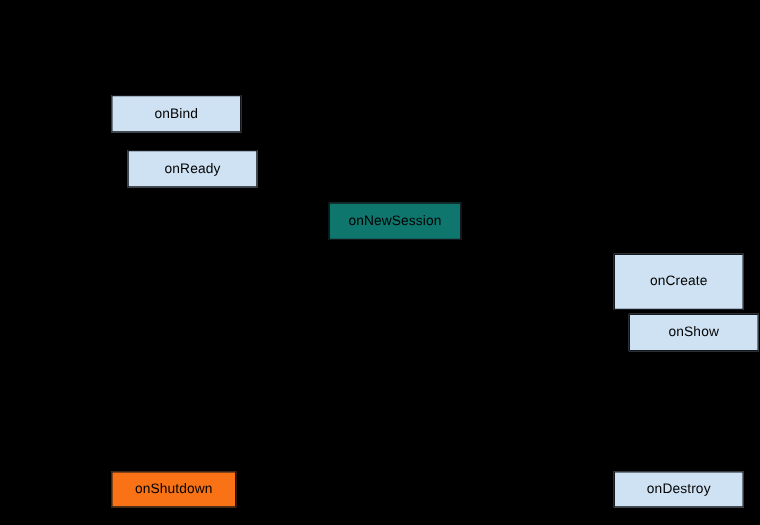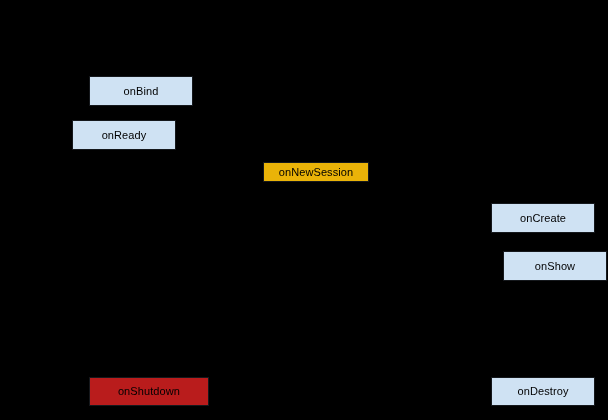--- a/index.html
+++ b/index.html
@@ -32,31 +32,31 @@
     letter-spacing: 0.1px;
   }
 </style>
 </head>
 <body>
 
 <div class="canvas" id="canvas" style="background: rgb(0, 0, 0);">
     <div class="node" style="left: 89px; top: 76px; width: 104px; height: 30px; background: rgb(207, 226, 243); border-color: rgb(21, 24, 28);">
     <span class="node-label" style="color: rgb(0, 0, 0);">onBind</span>
   </div>
-    <div class="node" style="left: 72px; top: 120px; width: 104px; height: 30px; background: rgb(207, 226, 243); border-color: rgb(21, 24, 28);">
+    <div class="node" style="left: 102px; top: 120px; width: 104px; height: 30px; background: rgb(207, 226, 243); border-color: rgb(21, 24, 28);">
     <span class="node-label" style="color: rgb(0, 0, 0);">onReady</span>
   </div>
-    <div class="node" style="left: 263px; top: 162px; width: 106px; height: 20px; background: #eab308; border-color: rgb(21, 24, 28);">
+    <div class="node" style="left: 263px; top: 162px; width: 106px; height: 30px; background: #0f766e; border-color: rgb(21, 24, 28);">
     <span class="node-label" style="color: rgb(0, 0, 0);">onNewSession</span>
   </div>
-    <div class="node" style="left: 491px; top: 203px; width: 104px; height: 30px; background: rgb(207, 226, 243); border-color: rgb(21, 24, 28);">
+    <div class="node" style="left: 491px; top: 203px; width: 104px; height: 45px; background: rgb(207, 226, 243); border-color: rgb(21, 24, 28);">
     <span class="node-label" style="color: rgb(0, 0, 0);">onCreate</span>
   </div>
     <div class="node" style="left: 503px; top: 251px; width: 104px; height: 30px; background: rgb(207, 226, 243); border-color: rgb(21, 24, 28);">
     <span class="node-label" style="color: rgb(0, 0, 0);">onShow</span>
   </div>
-    <div class="node" style="left: 89px; top: 377px; width: 120px; height: 29px; background: #b91c1c; border-color: rgb(21, 24, 28);">
+    <div class="node" style="left: 89px; top: 377px; width: 100px; height: 29px; background: #f97316; border-color: rgb(21, 24, 28);">
     <span class="node-label" style="color: rgb(0, 0, 0);">onShutdown</span>
   </div>
     <div class="node" style="left: 491px; top: 377px; width: 104px; height: 29px; background: rgb(207, 226, 243); border-color: rgb(21, 24, 28);">
     <span class="node-label" style="color: rgb(0, 0, 0);">onDestroy</span>
   </div>
   </div>
 
 </body></html>

